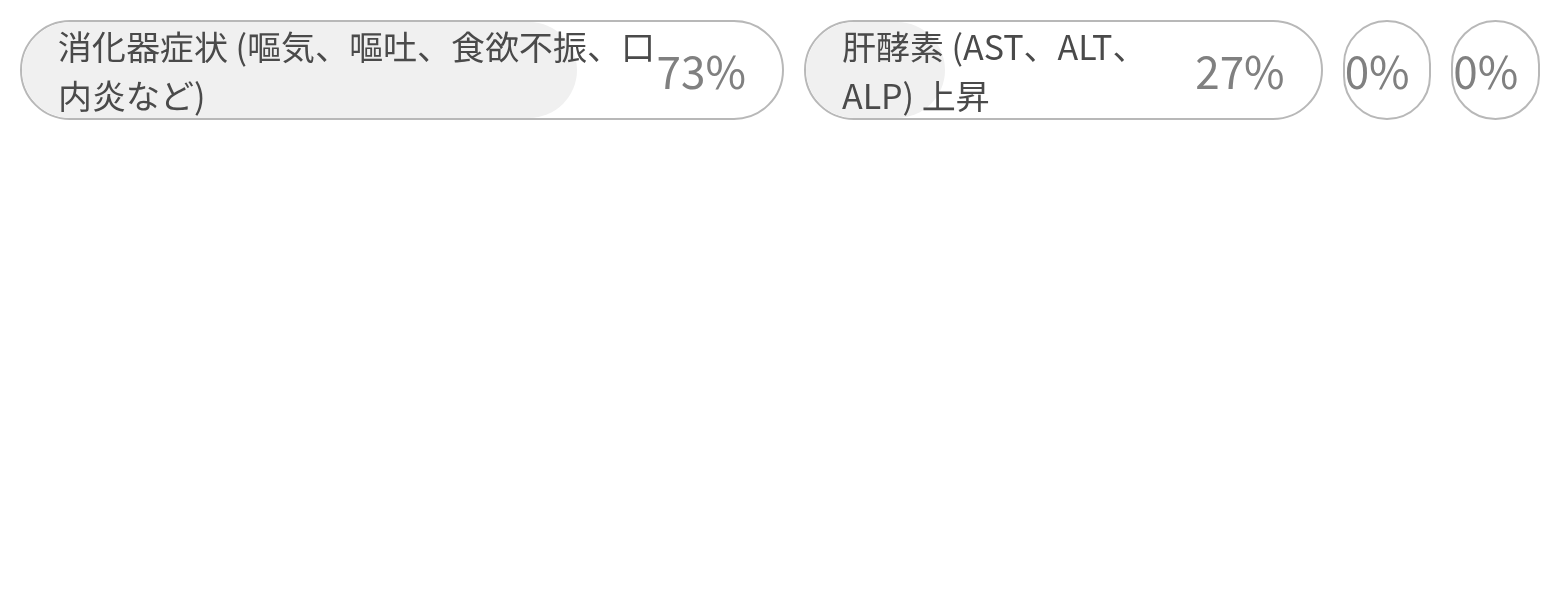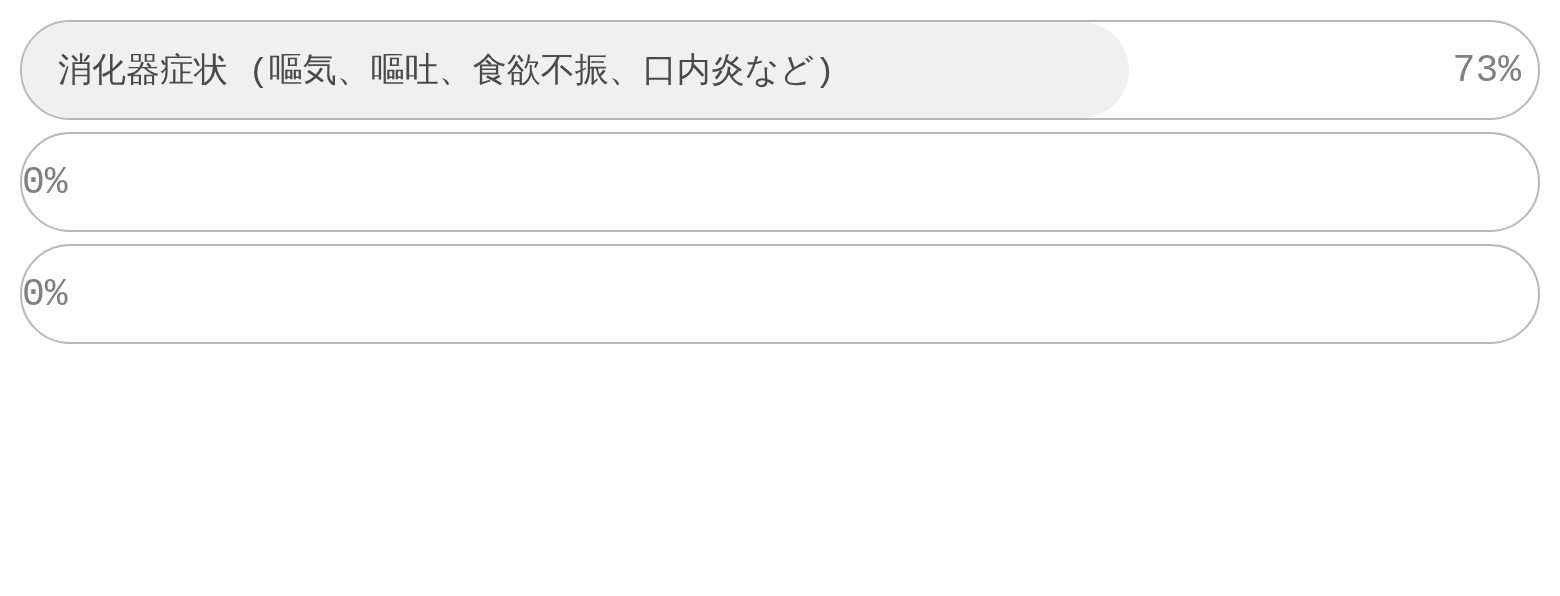--- a/index.html
+++ b/index.html
@@ -7,25 +7,24 @@
       padding: 0;
       box-sizing: border-box;
     }
     body {
       font-family: -apple-system, BlinkMacSystemFont, "Segoe UI", "Noto Sans JP", "Hiragino Sans", "Meiryo", sans-serif;
       background: #ffffff;
       padding: 20px;
     }
     .chart-container {
       display: flex;
-      flex-direction: column;
-      gap: 12px;
+      flex-direction: row;
+      gap: 20px;
       width: 100%;
       max-width: 1520px;
-      font-family: Liberation Mono, monospace;
     }
     .bar-item {
       position: relative;
       height: 100px;
       border: 2px solid #b8b8b8;
       border-radius: 50px;
       overflow: hidden;
       display: flex;
       align-items: center;
       background: #ffffff;
@@ -43,36 +42,41 @@
       z-index: 2;
       padding-left: 36px;
       font-size: 34px;
       color: #4a4a4a;
       font-weight: 400;
       flex: 1;
     }
     .bar-value {
       position: relative;
       z-index: 2;
-      padding-right: 17px;
-      font-size: 38px;
+      padding-right: 36px;
+      font-size: 44px;
       color: #808080;
       font-weight: 400;
     }
   </style>
 </head>
 <body>
 
 <div class="chart-container">
   <div class="bar-item">
     <div class="bar-fill" style="width:73%"></div>
     <div class="bar-label">消化器症状 (嘔気、嘔吐、食欲不振、口内炎など)</div>
     <div class="bar-value">73%</div>
   </div>
   <div class="bar-item">
+    <div class="bar-fill" style="width:27%"></div>
+    <div class="bar-label">肝酵素 (AST、ALT、ALP) 上昇</div>
+    <div class="bar-value">27%</div>
+  </div>
+  <div class="bar-item">
     <div class="bar-fill" style="width:0%"></div>
     <div class="bar-value">0%</div>
   </div>
   <div class="bar-item">
     <div class="bar-fill" style="width:0%"></div>
     <div class="bar-value">0%</div>
   </div>
 </div>
 
 </body></html>

